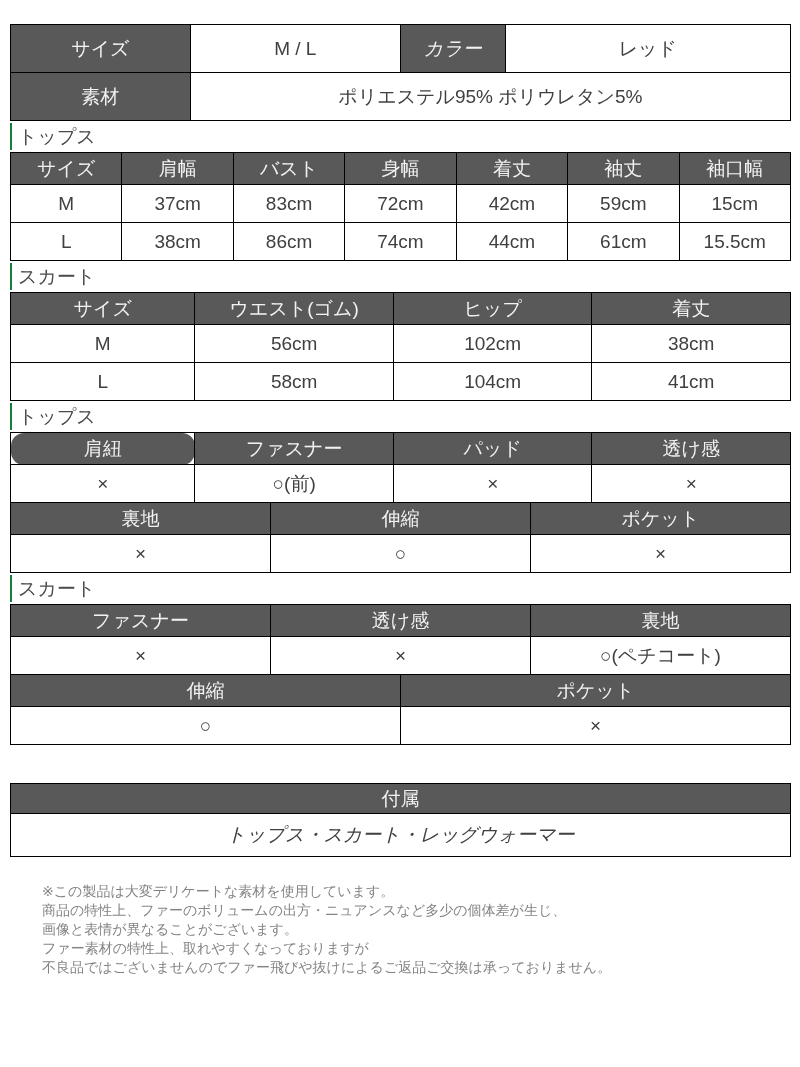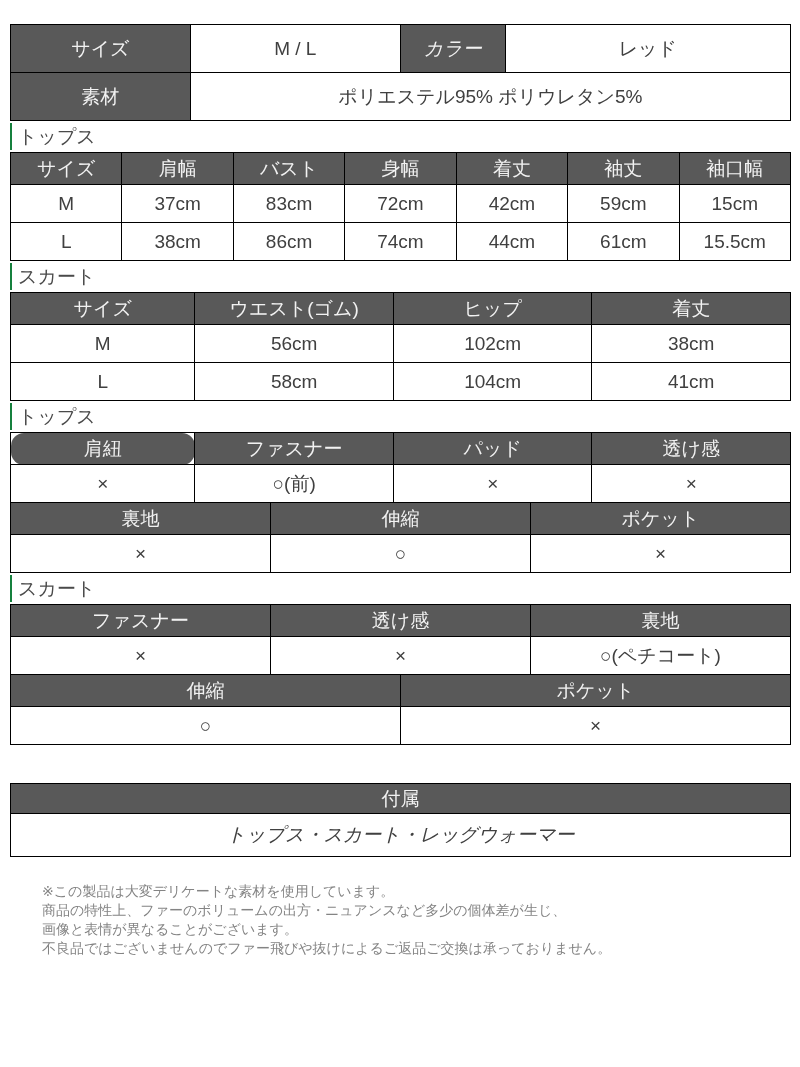--- a/index.html
+++ b/index.html
@@ -194,16 +194,17 @@
     <tr>
       <td>トップス・スカート・レッグウォーマー</td>
     </tr>
   </tbody>
     </table>
 
   <div class="notes">
     <div>※この製品は大変デリケートな素材を使用しています。</div>
     <div>商品の特性上、ファーのボリュームの出方・ニュアンスなど多少の個体差が生じ、</div>
     <div>画像と表情が異なることがございます。</div>
+    <div>ファー素材の特性上、取れやすくなっておりますが</div>
     <div>不良品ではございませんのでファー飛びや抜けによるご返品ご交換は承っておりません。</div>
   </div>
 
 </div>
 
 </body></html>

